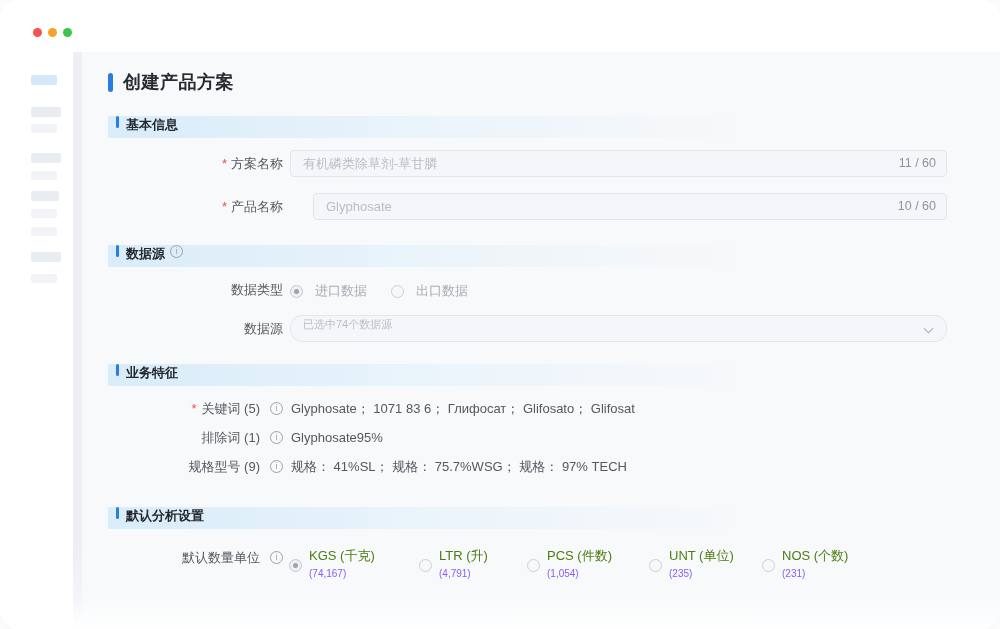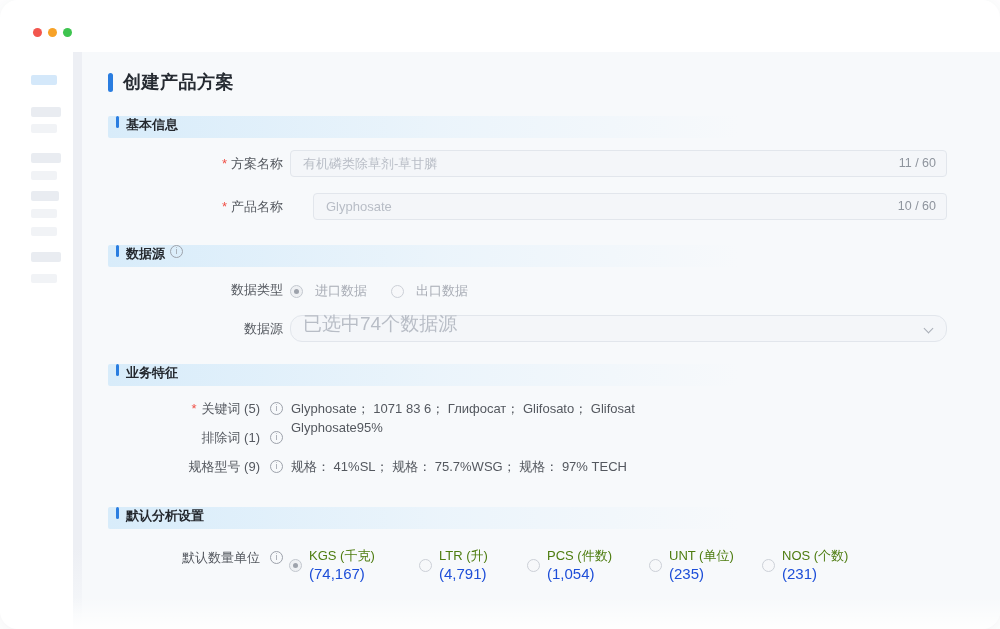--- a/index.html
+++ b/index.html
@@ -39,21 +39,21 @@
   .flabel { position:absolute; left:100px; width:183px; height:27px; display:flex; justify-content:flex-end; align-items:center; gap:4px; font-size:13px; color:#54585f; }
   .blabel { position:absolute; left:60px; width:223px; height:15px; display:flex; justify-content:flex-end; align-items:center; gap:5px; font-size:13px; color:#54585f; }
   .req { color:#f04f45; font-size:13px; }
 
   
   .inpwrap { position:absolute; left:290px; width:657px; height:27px; }
   .inp { width:100%; height:100%; border:1px solid #e2e6ec; border-radius:4px; background:#f4f6f9; padding:0 60px 0 12px; font-size:13px; color:#b8bdc6; font-family:inherit; outline:none; }
   .counter { position:absolute; right:11px; top:0; line-height:27px; font-size:12.5px; color:#8e949d; }
 
   
-  .selwrap { position:absolute; left:290px; top:315px; width:657px; height:27px; border:1px solid #e2e6ec; border-radius:12px; background:#f4f6f9; display:flex; align-items:center; padding:0 30px 9px 12px; font-size:19px; color:#b8bdc6; }
+  .selwrap { position:absolute; left:290px; top:315px; width:657px; height:27px; border:1px solid #e2e6ec; border-radius:12px; background:#f4f6f9; display:flex; align-items:center; padding:0 30px 9px 12px; font-size:11px; color:#b8bdc6; }
   .chevron { position:absolute; right:14px; top:9px; width:7px; height:7px; border-right:1.4px solid #a9aeb7; border-bottom:1.4px solid #a9aeb7; transform:rotate(45deg); }
 
   
   .radio { width:13px; height:13px; border-radius:50%; position:relative; flex:none; }
   .radio.sel { background:#eef0f3; border:1px solid #c3c8cf; }
   .radio.sel::after { content:""; position:absolute; left:3px; top:3px; width:5px; height:5px; border-radius:50%; background:#9da2ab; }
   .radio.unsel { background:#f7f8fa; border:1px solid #ccd0d7; }
   .rgroup { position:absolute; left:290px; top:282px; display:flex; gap:24px; align-items:center; }
   .ropt { display:flex; align-items:center; gap:12px; font-size:13px; color:#a8acb5; }
 
@@ -61,21 +61,21 @@
   .icoinfo { display:inline-flex; align-items:center; justify-content:center; width:13px; height:13px; border:1px solid #9da2ab; border-radius:50%; font-size:9px; line-height:1; color:#9da2ab; margin-left:5px; flex:none; }
 
   
   .fval { position:absolute; left:291px; height:15px; line-height:15px; font-size:13px; color:#54585f; white-space:nowrap; }
 
   
   .unit { position:absolute; top:547px; display:flex; gap:7px; }
   .unit .radio { margin-top:12px; }
   .ulines { display:flex; flex-direction:column; }
   .ulab { font-size:13px; line-height:18px; color:#4d7c0f; }
-  .ucnt { font-size:15px; line-height:18px; color:#1d4ed8; }
+  .ucnt { font-size:10px; line-height:18px; color:#8b5cf6; }
 </style>
 </head>
 <body>
 
 <div class="window">
 
   <div class="traffic">
     <div class="dot red"></div>
     <div class="dot yellow"></div>
     <div class="dot green"></div>
@@ -162,21 +162,21 @@
     <span class="req">*</span>
     <span>关键词 (5)</span>
     <span class="icoinfo">i</span>
   </div>
   <div class="fval" style="top:401px;">Glyphosate； 1071 83 6； Глифосат； Glifosato； Glifosat</div>
 
   <div class="blabel" style="top:430px;">
     <span>排除词 (1)</span>
     <span class="icoinfo">i</span>
   </div>
-  <div class="fval" style="top:420px;">Glyphosate95%</div>
+  <div class="fval" style="top:430px;">Glyphosate95%</div>
 
   <div class="blabel" style="top:459px;">
     <span>规格型号 (9)</span>
     <span class="icoinfo">i</span>
   </div>
   <div class="fval" style="top:459px;">规格： 41%SL； 规格： 75.7%WSG； 规格： 97% TECH</div>
 
   <div class="band" style="top:507px;">
     <div class="band-accent"></div>
     <div class="band-title">默认分析设置</div>

